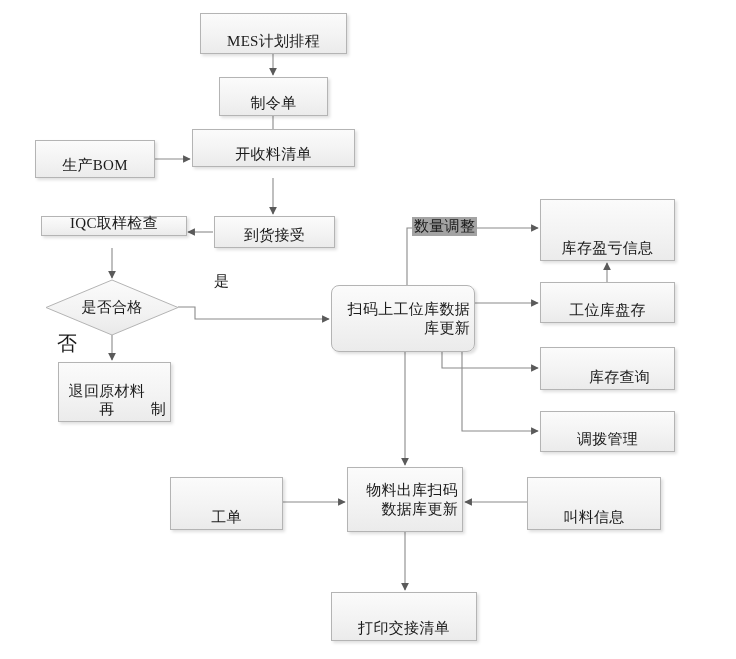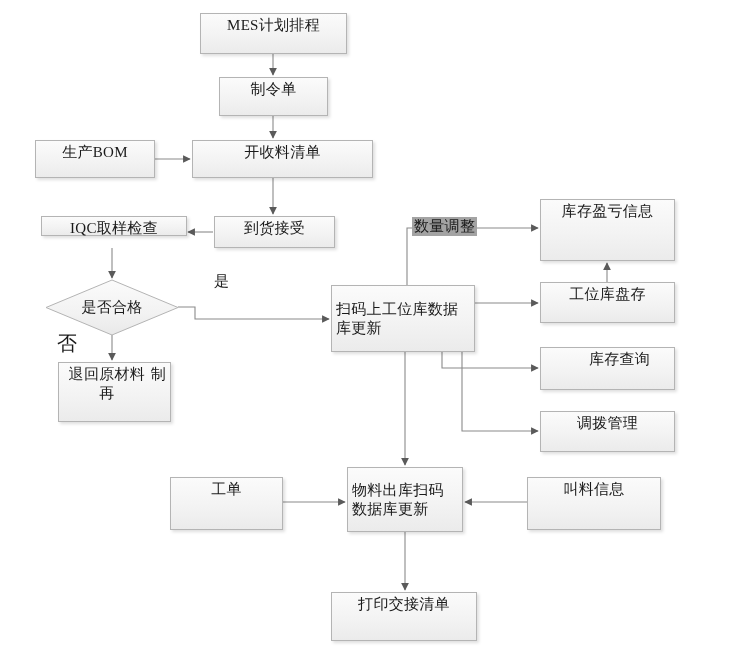--- a/index.html
+++ b/index.html
@@ -12,21 +12,21 @@
     width: 736px;
     height: 659px;
     background: #ffffff;
     font-family: "Liberation Serif", "DejaVu Serif", serif;
     overflow: hidden;
   }
   .node {
     position: absolute;
     box-sizing: border-box;
     display: flex;
-    align-items: flex-start;
+    align-items: flex-end;
     justify-content: center;
     text-align: center;
     background: linear-gradient(180deg, #fbfbfb 0%, #f3f3f3 55%, #ebebeb 100%);
     border: 1px solid #b4b4b4;
     box-shadow: 2px 2px 3px rgba(0,0,0,0.13);
     color: #1a1a1a;
     font-size: 15px;
     line-height: 1.25;
     letter-spacing: 0.3px;
     padding: 2px 4px;
@@ -128,21 +128,21 @@
   </div>
 
   <div class="node" style="left:219px; top:77px; width:109px; height:39px;">
     <span>制令单</span>
   </div>
 
   <div class="node" style="left:35px; top:140px; width:120px; height:38px;">
     <span>生产BOM</span>
   </div>
 
-  <div class="node" style="left:192px; top:140px; width:181px; height:38px;">
+  <div class="node" style="left:192px; top:129px; width:163px; height:38px;">
     <span>开收料清单</span>
   </div>
 
   <div class="node" style="left:214px; top:216px; width:121px; height:32px;">
     <span>到货接受</span>
   </div>
 
   <div class="node" style="left:41px; top:216px; width:146px; height:20px;">
     <span>IQC取样检查</span>
   </div>
@@ -159,21 +159,21 @@
       <polygon points="67,1 133,28.5 67,56 1,28.5" fill="url(#dgrad)" stroke="#b4b4b4" stroke-width="1"></polygon>
     </svg>
     <div class="diamond-label">是否合格</div>
   </div>
 
   <div class="node" style="left:58px; top:362px; width:113px; height:60px; ">
     <span>退回原材料再</span>
     <span>制</span>
   </div>
 
-  <div class="node" style="left:331px; top:285px; width:144px; height:67px; flex-direction:column;">
+  <div class="node" style="left:331px; top:285px; width:144px; height:67px; flex-direction:column;border-radius:8px;">
     <span>扫码上工位库数据</span>
     <span>库更新</span>
   </div>
 
   <div class="node" style="left:540px; top:199px; width:135px; height:62px;">
     <span>库存盈亏信息</span>
   </div>
 
   <div class="node" style="left:540px; top:282px; width:135px; height:41px;">
     <span>工位库盘存</span>

